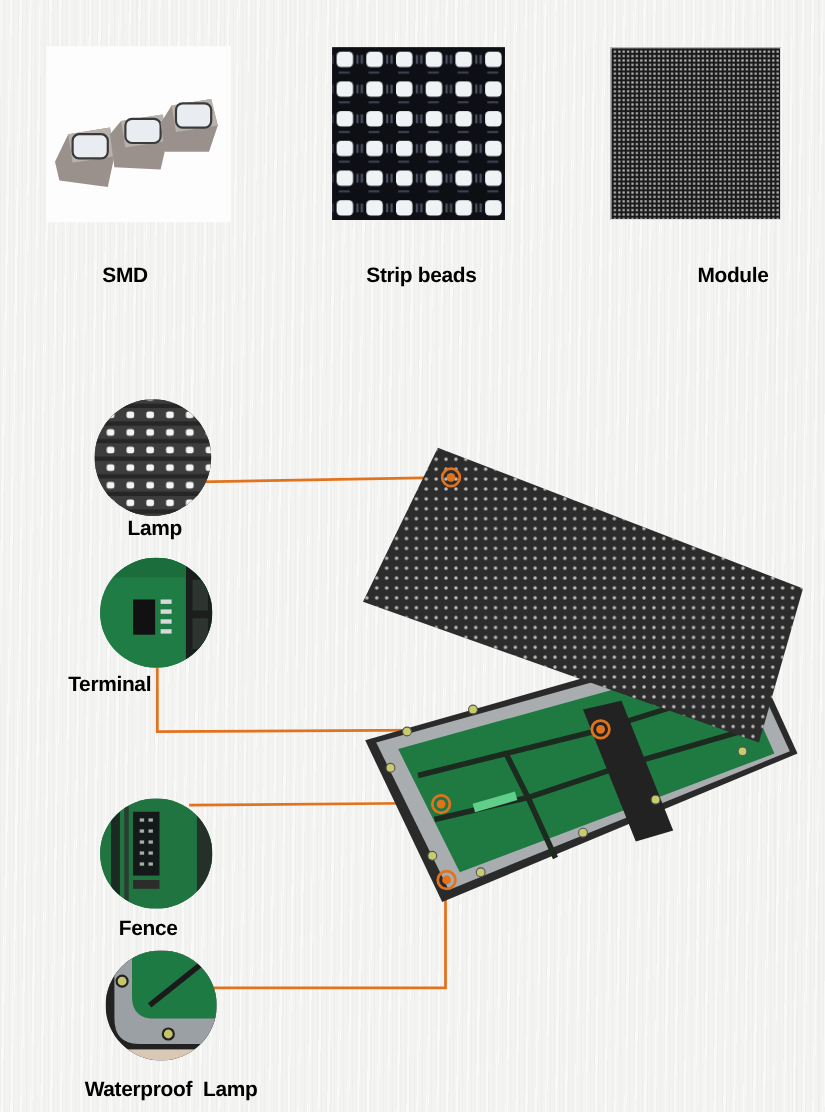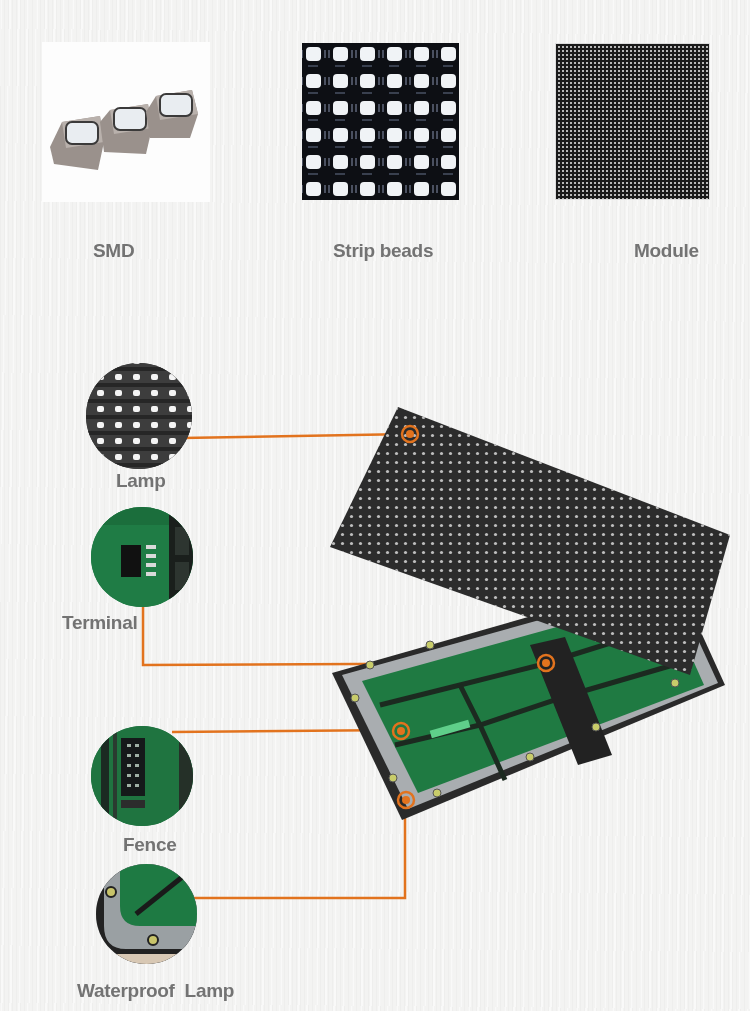--- a/index.html
+++ b/index.html
@@ -6,21 +6,21 @@
   body {
     width: 750px; height: 1011px; position: relative; overflow: hidden;
     background: #f3f3f2;
     background-image:
       repeating-linear-gradient(90deg, rgba(0,0,0,0.018) 0px, rgba(0,0,0,0.018) 1px, transparent 1px, transparent 4px),
       repeating-linear-gradient(91deg, rgba(255,255,255,0.5) 0px, rgba(255,255,255,0.5) 2px, transparent 2px, transparent 9px);
     font-family: "Liberation Sans", sans-serif;
   }
   .abs { position: absolute; }
   .label {
-    position: absolute; font-weight: bold; color: #737373; font-size: 19px;
+    position: absolute; font-weight: bold; color: #000000; font-size: 19px;
     letter-spacing: -0.3px; white-space: pre;
   }
 
   
   .smd-box { left: 42px; top: 42px; width: 168px; height: 160px; background: #fdfdfd; }
   .beads-box { left: 302px; top: 43px; width: 157px; height: 157px; background: #0d0f14; }
   .module-box { left: 555px; top: 43px; width: 153px; height: 155px; background: #1c1c1c; border: 1px solid #ddd; }
 
   
   .circle {
@@ -203,21 +203,21 @@
         <rect x="44" y="38" width="4" height="3"></rect>
       <rect x="36" y="48" width="4" height="3"></rect>
         <rect x="44" y="48" width="4" height="3"></rect>
       <rect x="36" y="58" width="4" height="3"></rect>
         <rect x="44" y="58" width="4" height="3"></rect>
     </g>
     <rect x="88" y="0" width="14" height="100" fill="#253028"></rect>
     <rect x="30" y="74" width="24" height="8" fill="#2c2c2c"></rect>
   </svg>
 </div>
-<div class="label" style="left:108px; top:834px;margin-left:15px;">Fence</div>
+<div class="label" style="left:108px; top:834px;">Fence</div>
 
 <div class="circle c-wp">
   <svg width="101" height="100" viewBox="0 0 101 100">
     <rect width="101" height="100" fill="#222"></rect>
     <path d="M0,0 L101,0 L101,85 L30,85 Q8,85 8,62 L8,0 Z" fill="#9aa0a3"></path>
     <path d="M24,0 L101,0 L101,62 L44,62 Q24,62 24,42 Z" fill="#1e7a43"></path>
     <line x1="40" y1="50" x2="90" y2="10" stroke="#1a1a1a" stroke-width="5"></line>
     <circle cx="15" cy="28" r="5" fill="#c8c46a" stroke="#222" stroke-width="2"></circle>
     <circle cx="57" cy="76" r="5" fill="#c8c46a" stroke="#222" stroke-width="2"></circle>
     <rect x="0" y="90" width="101" height="10" fill="#d8c8b4"></rect>

